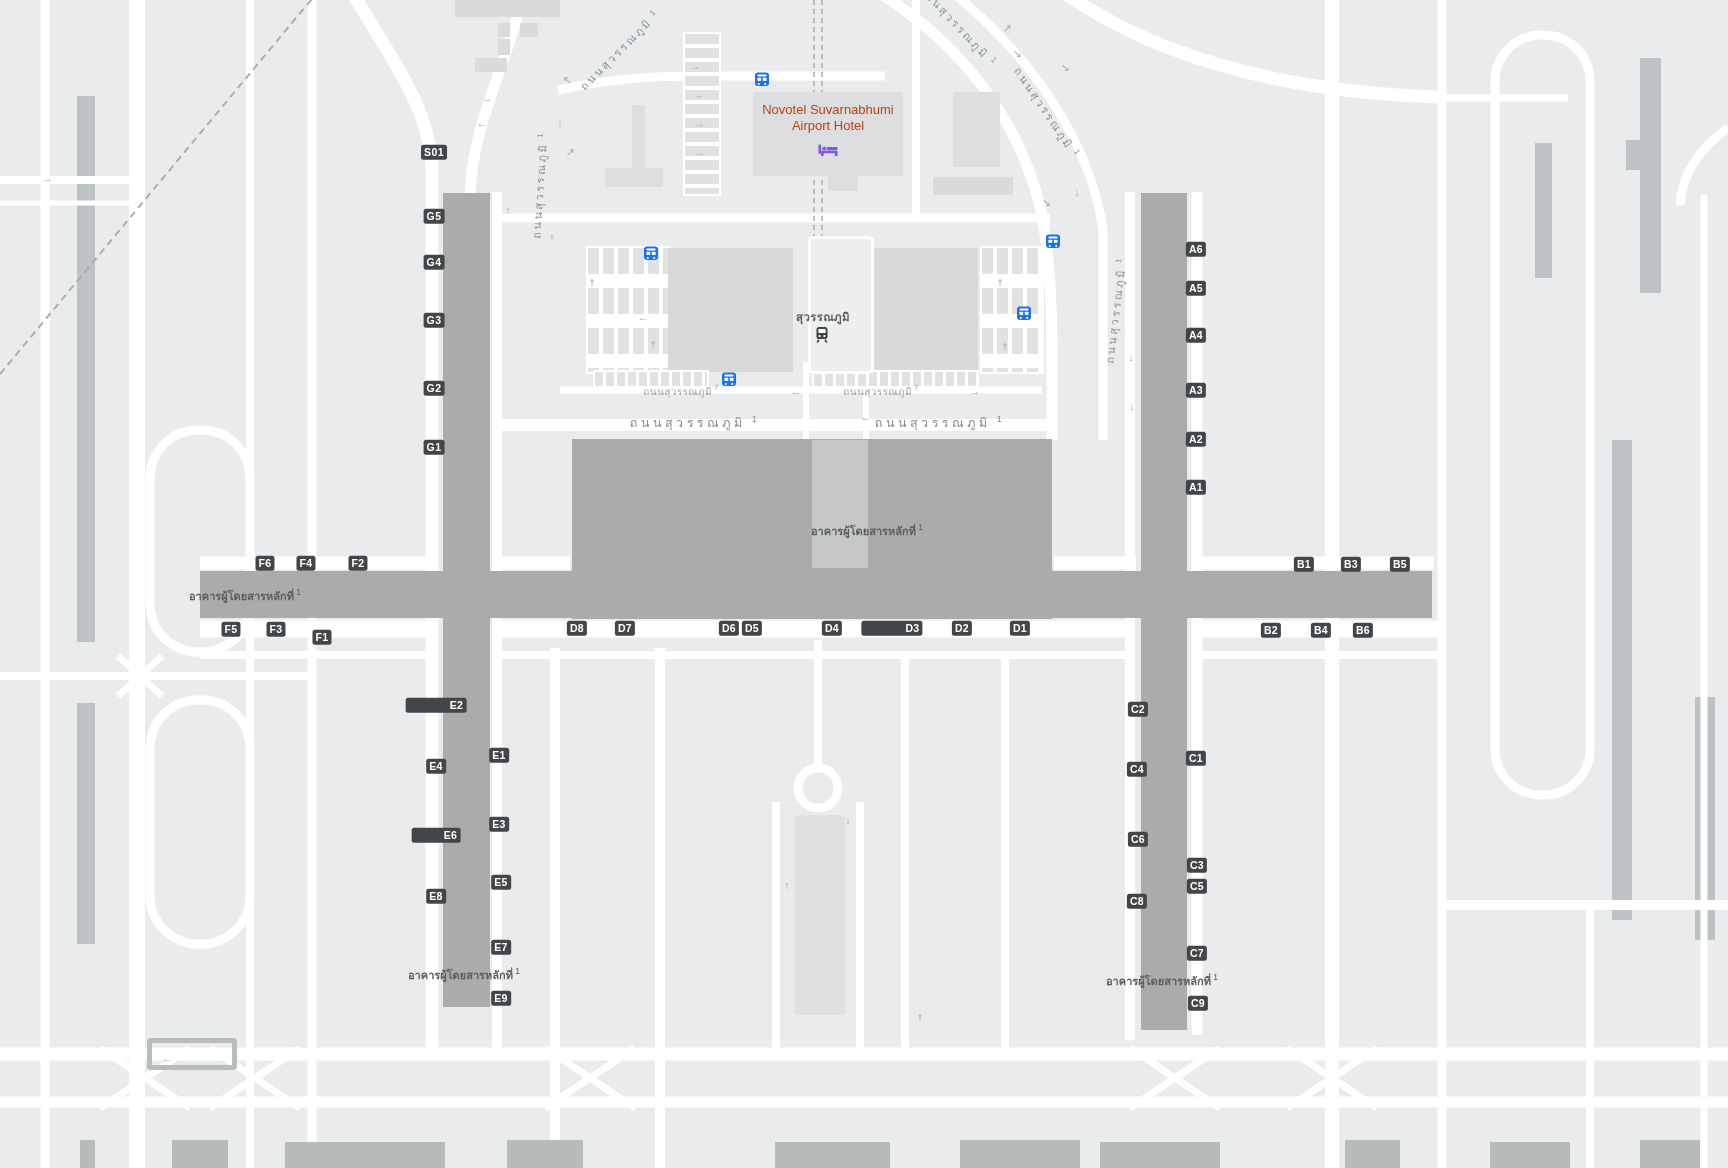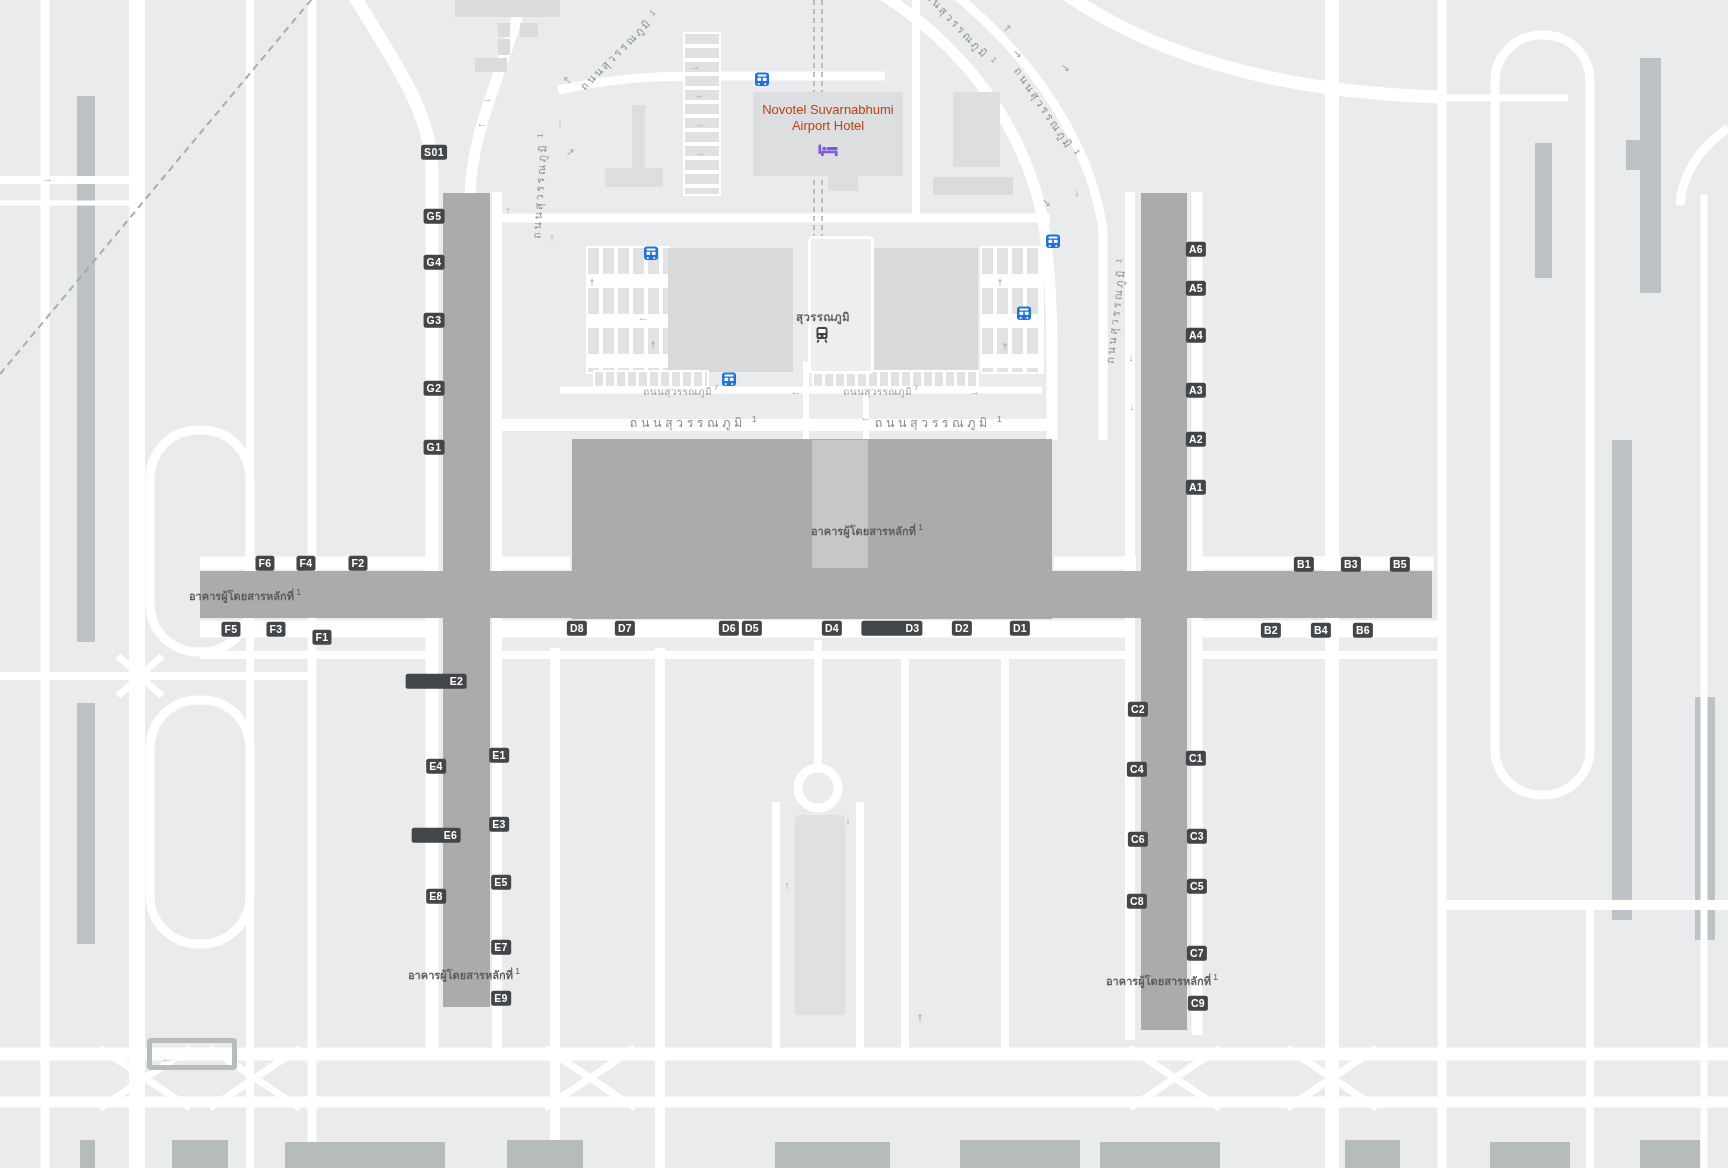--- a/index.html
+++ b/index.html
@@ -205,35 +205,35 @@
       <div class="badge" style="left: 832px; top: 628px;">D4</div>
       <div class="badge" style="left: 892px; top: 628px; padding-left: 44px;">D3</div>
       <div class="badge" style="left: 962px; top: 628px;">D2</div>
       <div class="badge" style="left: 1020px; top: 628px;">D1</div>
       <div class="badge" style="left: 1304px; top: 564px;">B1</div>
       <div class="badge" style="left: 1351px; top: 564px;">B3</div>
       <div class="badge" style="left: 1400px; top: 564px;">B5</div>
       <div class="badge" style="left: 1271px; top: 630px;">B2</div>
       <div class="badge" style="left: 1321px; top: 630px;">B4</div>
       <div class="badge" style="left: 1363px; top: 630px;">B6</div>
-      <div class="badge" style="left: 436px; top: 681px; padding-left: 44px;">E2</div>
+      <div class="badge" style="left: 436px; top: 705px; padding-left: 44px;">E2</div>
       <div class="badge" style="left: 436px; top: 766px;">E4</div>
       <div class="badge" style="left: 436px; top: 835px; padding-left: 32px;">E6</div>
       <div class="badge" style="left: 436px; top: 896px;">E8</div>
       <div class="badge" style="left: 499px; top: 755px;">E1</div>
       <div class="badge" style="left: 499px; top: 824px;">E3</div>
       <div class="badge" style="left: 501px; top: 882px;">E5</div>
       <div class="badge" style="left: 501px; top: 947px;">E7</div>
       <div class="badge" style="left: 501px; top: 998px;">E9</div>
       <div class="badge" style="left: 1138px; top: 709px;">C2</div>
       <div class="badge" style="left: 1137px; top: 769px;">C4</div>
       <div class="badge" style="left: 1138px; top: 839px;">C6</div>
       <div class="badge" style="left: 1137px; top: 901px;">C8</div>
       <div class="badge" style="left: 1196px; top: 758px;">C1</div>
-      <div class="badge" style="left: 1197px; top: 836px;">C3</div>
+      <div class="badge" style="left: 1197px; top: 865px;">C3</div>
       <div class="badge" style="left: 1197px; top: 886px;">C5</div>
       <div class="badge" style="left: 1197px; top: 953px;">C7</div>
       <div class="badge" style="left: 1198px; top: 1003px;">C9</div>
       <div class="tlabel" style="left: 867px; top: 531px;"><span>อาคารผู้โดยสารหลักที่</span><sup> 1</sup></div>
       <div class="tlabel" style="left: 245px; top: 596px;"><span>อาคารผู้โดยสารหลักที่</span><sup> 1</sup></div>
       <div class="tlabel" style="left: 464px; top: 975px;"><span>อาคารผู้โดยสารหลักที่</span><sup> 1</sup></div>
       <div class="tlabel" style="left: 1162px; top: 981px;"><span>อาคารผู้โดยสารหลักที่</span><sup> 1</sup></div>
       <div class="rl rl-lg" style="left: 695px; top: 423px; transform: translate(-50%, -50%) rotate(0deg);"><span>ถนนสุวรรณภูมิ</span><sup> 1</sup></div>
       <div class="rl rl-lg" style="left: 940px; top: 423px; transform: translate(-50%, -50%) rotate(0deg);"><span>ถนนสุวรรณภูมิ</span><sup> 1</sup></div>
       <div class="rl rl-sm" style="left: 681px; top: 391px; transform: translate(-50%, -50%) rotate(0deg);"><span>ถนนสุวรรณภูมิ</span><sup> 7</sup></div>

